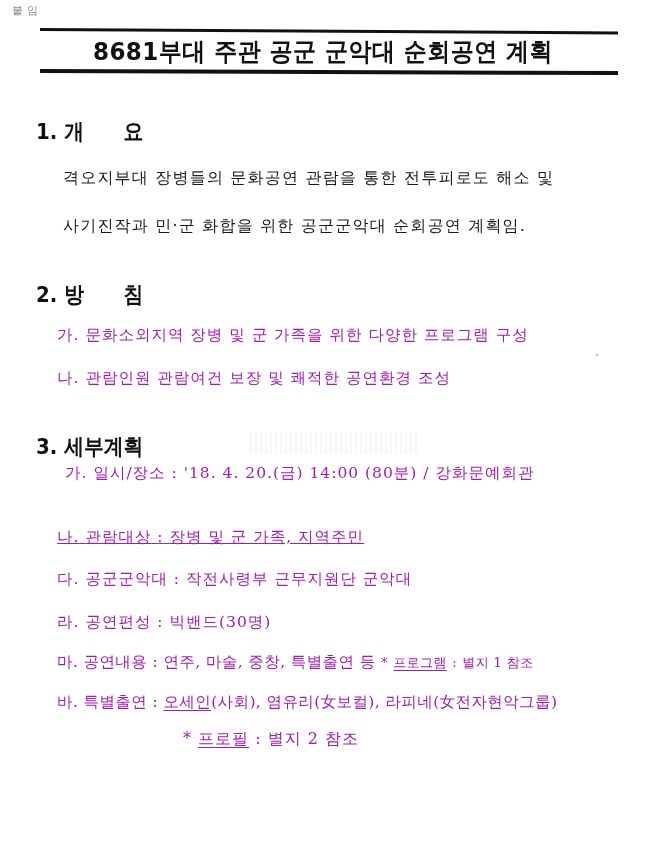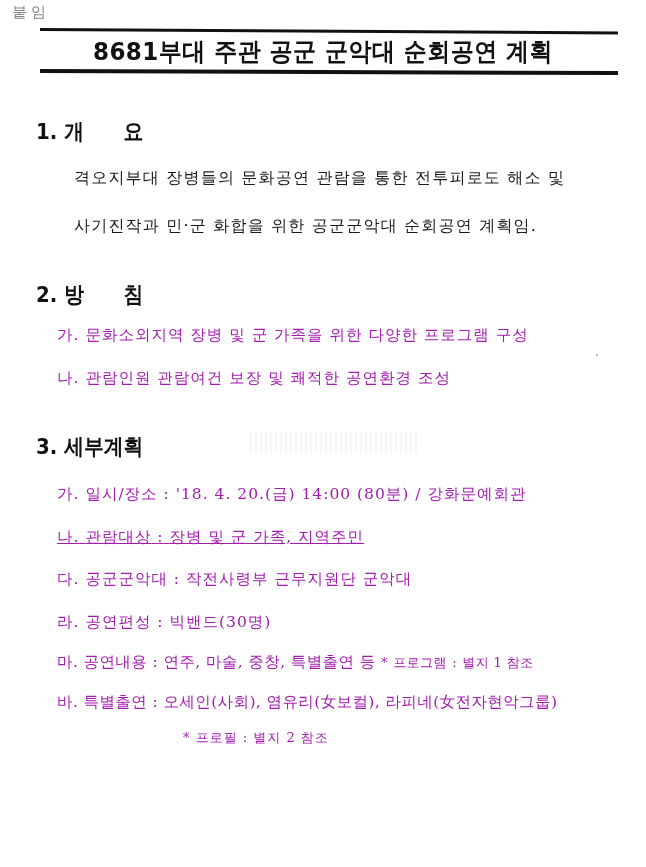--- a/index.html
+++ b/index.html
@@ -3,44 +3,44 @@
 <meta charset="utf-8">
 <style>
   html, body { margin: 0; padding: 0; background: #ffffff; }
   body {
     width: 646px; height: 867px; position: relative; overflow: hidden;
     font-family: "DejaVu Serif", "Liberation Serif", serif;
     color: #111;
   }
   .abs { position: absolute; white-space: nowrap; }
   .attach-label {
-    left: 12px; top: 3px; font-size: 15px; color: #888; letter-spacing: 4px;
+    left: 12px; top: 3px; font-size: 11px; color: #888; letter-spacing: 4px;
     font-family: Liberation Mono, monospace;
   }
   .rule-top { position: absolute; left: 40px; top: 28px; width: 578px; height: 3px; background: #111; transform: rotate(0.35deg); transform-origin: left; }
   .rule-bottom { position: absolute; left: 40px; top: 69px; width: 578px; height: 4px; background: #111; transform: rotate(0.2deg); transform-origin: left; }
   .doc-title {
     left: 0; width: 646px; top: 35px; text-align: center;
     font-family: "DejaVu Sans", "Liberation Sans", sans-serif;
     font-weight: bold; font-size: 25px; letter-spacing: 0.5px;
     transform: scaleX(0.92);
   }
   .sec-heading {
     left: 36px; font-family: "DejaVu Sans", "Liberation Sans", sans-serif;
     font-weight: bold; font-size: 22px; color: #111;
     transform: scaleX(0.9); transform-origin: left;
   }
   .sec-heading .gap { display: inline-block; width: 44px; }
   .body-line {
-    font-size: 16px; letter-spacing: 1.2px; color: #1a1a1a; margin-left: 11px;
+    font-size: 16px; letter-spacing: 1.2px; color: #1a1a1a;
   }
   .item-line {
     left: 57px; font-size: 15.5px; letter-spacing: 1px; color: #a21caf;
   }
-  .u { text-underline-offset: 3px; }
+  .u { text-decoration: underline; text-underline-offset: 3px; }
   .note { font-size: 13px; }
   .noise {
     position: absolute; left: 250px; top: 432px; width: 170px; height: 22px;
     background: repeating-linear-gradient(90deg, rgba(0,0,0,0.06) 0 2px, transparent 2px 5px);
     opacity: 0.6;
   }
   .speck { position: absolute; left: 596px; top: 354px; width: 2px; height: 2px; background: #bbb; }
 </style>
 </head>
 <body>
@@ -71,21 +71,21 @@
   <span>관람인원 관람여건 보장 및 쾌적한 공연환경 조성</span>
 </div>
 <div class="speck"></div>
 
 <div class="abs sec-heading" style="top:432px;">
   <span>3.</span>
   <span>세부계획</span>
 </div>
 <div class="noise"></div>
 
-<div class="abs item-line" style="top:484px;">
+<div class="abs item-line" style="top:463px;margin-left:8px;">
   <span>가.</span>
   <span>일시/장소</span>
   <span>:</span>
   <span>'18. 4. 20.(금) 14:00 (80분) / 강화문예회관</span>
 </div>
 
 <div class="abs item-line" style="top:527px;text-decoration:underline;">
   <span>나.</span>
   <span>관람대상</span>
   <span>:</span>
@@ -117,18 +117,18 @@
   <span class="note">별지 1 참조</span>
 </div>
 
 <div class="abs item-line" style="top:692px; letter-spacing:0.4px;">
   <span>바.</span>
   <span>특별출연</span>
   <span>:</span>
   <span class="u">오세인</span><span>(사회), 염유리(女보컬), 라피네(女전자현악그룹)</span>
 </div>
 
-<div class="abs item-line" style="left:183px; top:729px; font-size:13px;text-align:right;">
+<div class="abs item-line" style="left:183px; top:729px; font-size:16px;text-align:right;">
   <span>*</span>
   <span class="u">프로필</span>
   <span>:</span>
   <span>별지 2 참조</span>
 </div>
 
 </body></html>

